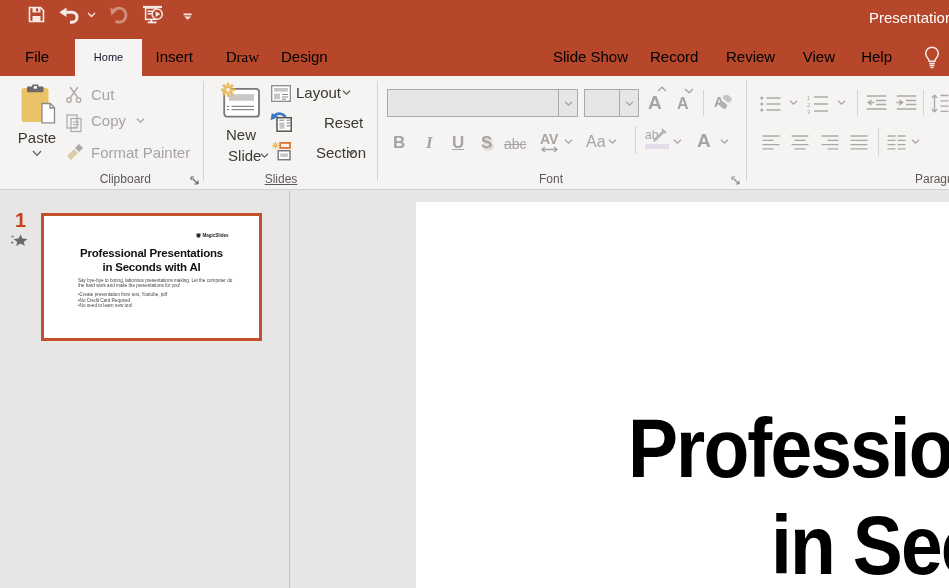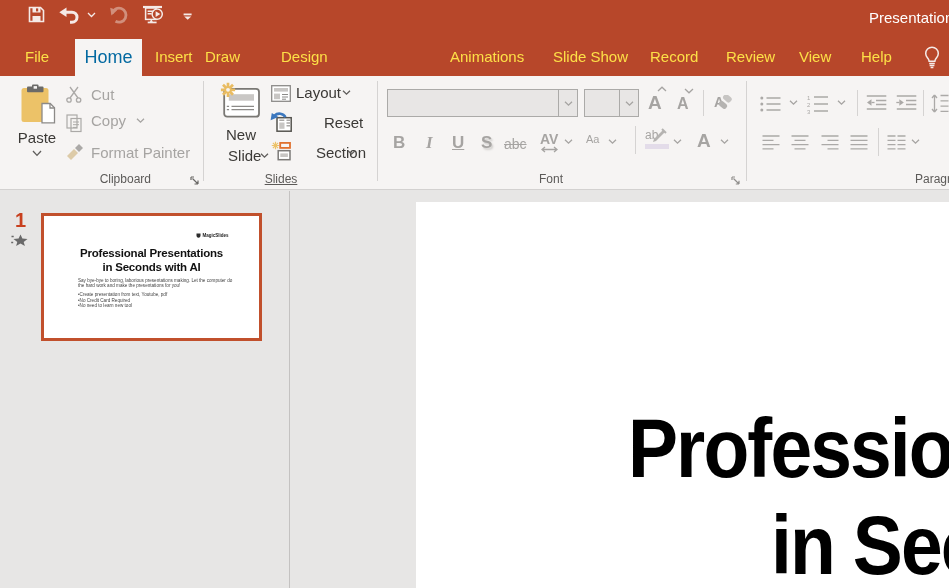--- a/index.html
+++ b/index.html
@@ -4,22 +4,22 @@
 <style>
 * { margin:0; padding:0; box-sizing:border-box; }
 html,body { width:949px; height:588px; overflow:hidden; font-family:"Liberation Sans", sans-serif; }
 #app { position:relative; width:949px; height:588px; background:#e7e6e5; overflow:hidden; }
 .abs { position:absolute; }
 
 #titlebar { position:absolute; left:0; top:0; width:949px; height:38px; background:#b7472a; }
 #docname { position:absolute; left:869px; top:9px; color:#fff; font-size:15px; white-space:nowrap; }
 
 #menubar { position:absolute; left:0; top:38px; width:949px; height:38px; background:#b7472a; }
-.tab { position:absolute; top:0; height:38px; line-height:38px; color:#fde047; font-size:15px; text-align:left; white-space:nowrap; }
-#tab-home { position:absolute; left:75px; top:1px; width:67px; height:37px; background:#f6f4f3; color:#0369a1; font-size:18px; line-height:37px; text-align:center; }
+.tab { position:absolute; top:0; height:38px; line-height:38px; color:#000000; font-size:15px; text-align:right; white-space:nowrap; }
+#tab-home { position:absolute; left:75px; top:1px; width:67px; height:37px; background:#f6f4f3; color:#0f172a; font-size:11px; line-height:37px; text-align:center; }
 
 #ribbon { position:absolute; left:0; top:76px; width:949px; height:114px; background:#f6f4f3; border-bottom:1px solid #d3d1d0; }
 .gsep { position:absolute; top:5px; height:100px; width:1px; background:#d5d3d2; }
 .glabel { position:absolute; top:96px; font-size:12px; color:#5c5a58; width:120px; text-align:center; }
 .rtext { font-size:15px; color:#3b3936; }
 .dis { color:#a6a4a2; }
 .chev { stroke:#5f5d5b; stroke-width:1.3; fill:none; }
 .chevg { stroke:#a6a4a2; stroke-width:1.3; fill:none; }
 
 .combo { position:absolute; height:28px; background:#e8e6e5; border:1px solid #abaaa8; }
@@ -65,23 +65,22 @@
     <svg class="abs" style="left:182px;top:11px" width="11" height="10" viewBox="0 0 11 10">
       <rect x="1.6" y="2.5" width="8" height="1.8" fill="#f5eae7"></rect>
       <path d="M2.2 5.6 h7 L5.7 8.8 Z" fill="#f5eae7"></path>
     </svg>
     <div id="docname">Presentation</div>
   </div>
   <div id="menubar">
     <div class="tab" style="left:25px;width:24px;">File</div>
     <div id="tab-home">Home</div>
     <div class="tab" style="left:155px;width:38px;">Insert</div>
-    <div class="tab" style="left:205px;width:37px;">Draw</div>
+    <div class="tab" style="left:222px;width:37px;font-family:Liberation Serif, serif;">Draw</div>
     <div class="tab" style="left:281px;width:46px;">Design</div>
-    <div class="tab" style="left:450px;width:76px;">Animations</div>
     <div class="tab" style="left:553px;width:73px;">Slide Show</div>
     <div class="tab" style="left:650px;width:48px;">Record</div>
     <div class="tab" style="left:726px;width:43px;">Review</div>
     <div class="tab" style="left:799px;width:36px;">View</div>
     <div class="tab" style="left:861px;width:31px;">Help</div>
     <svg class="abs" style="left:924px;top:8px" width="16" height="23" viewBox="0 0 16 23">
       <path d="M8 1.2 a6.3 6.3 0 0 1 6.3 6.3 c0 2.5-1.3 3.7-2.3 5 -0.7 0.9-1 1.7-1.1 2.7 h-5.8 c-0.1-1-0.4-1.8-1.1-2.7 -1-1.3-2.3-2.5-2.3-5 A6.3 6.3 0 0 1 8 1.2 Z" fill="none" stroke="#f5eae7" stroke-width="1.5"></path>
       <path d="M5.2 17.5 h5.6 M5.6 19.5 h4.8 M6.6 21.5 h2.8" stroke="#f5eae7" stroke-width="1.3" fill="none"></path>
     </svg>
   </div>
@@ -213,21 +212,21 @@
     <div class="abs dis" style="left:452px;top:57px;font-size:17px;font-weight:bold;text-decoration:underline;">U</div>
     <div class="abs dis" style="left:481px;top:57px;font-size:17px;font-weight:bold;text-shadow:1.5px 1.5px 2px #d0cecc;">S</div>
     <div class="abs dis" style="left:480px;top:60px;font-size:14px;text-decoration:line-through;margin-left:24px;">abc</div>
     <div class="abs dis" style="left:540px;top:55px;font-size:14px;font-weight:bold;">AV</div>
     <svg class="abs" style="left:541px;top:70px" width="17" height="7" viewBox="0 0 17 7">
         <path d="M1 3.5 h15 M4 1 L1 3.5 L4 6 M13 1 L16 3.5 L13 6" class="chevg"></path>
       </svg>
     <svg class="abs" style="left:564px;top:63px" width="9" height="6" viewBox="0 0 9 6">
         <path d="M1 0.8 L4.5 4.2 L8 0.8" class="chevg"></path>
       </svg>
-    <div class="abs dis" style="left:586px;top:57px;font-size:11px;text-align:right;">Aa</div>
+    <div class="abs dis" style="left:586px;top:57px;font-size:16px;text-align:right;">Aa</div>
     <svg class="abs" style="left:608px;top:63px" width="9" height="6" viewBox="0 0 9 6">
         <path d="M1 0.8 L4.5 4.2 L8 0.8" class="chevg"></path>
       </svg>
     <div class="abs" style="left:635px;top:50px;width:1px;height:28px;background:#d5d3d2;"></div>
     <div class="abs dis" style="left:645px;top:52px;font-size:12px;">ab</div>
     <svg class="abs" style="left:652px;top:52px" width="15" height="15" viewBox="0 0 15 15">
       <path d="M1 14 L4 13 L13 4 L11 2 L2 11 Z" fill="#b5b3b1"></path>
       <path d="M10 1 L14 5" stroke="#b5b3b1" stroke-width="2"></path>
     </svg>
     <div class="abs" style="left:645px;top:68px;width:24px;height:5px;background:#e3dce9;"></div>

